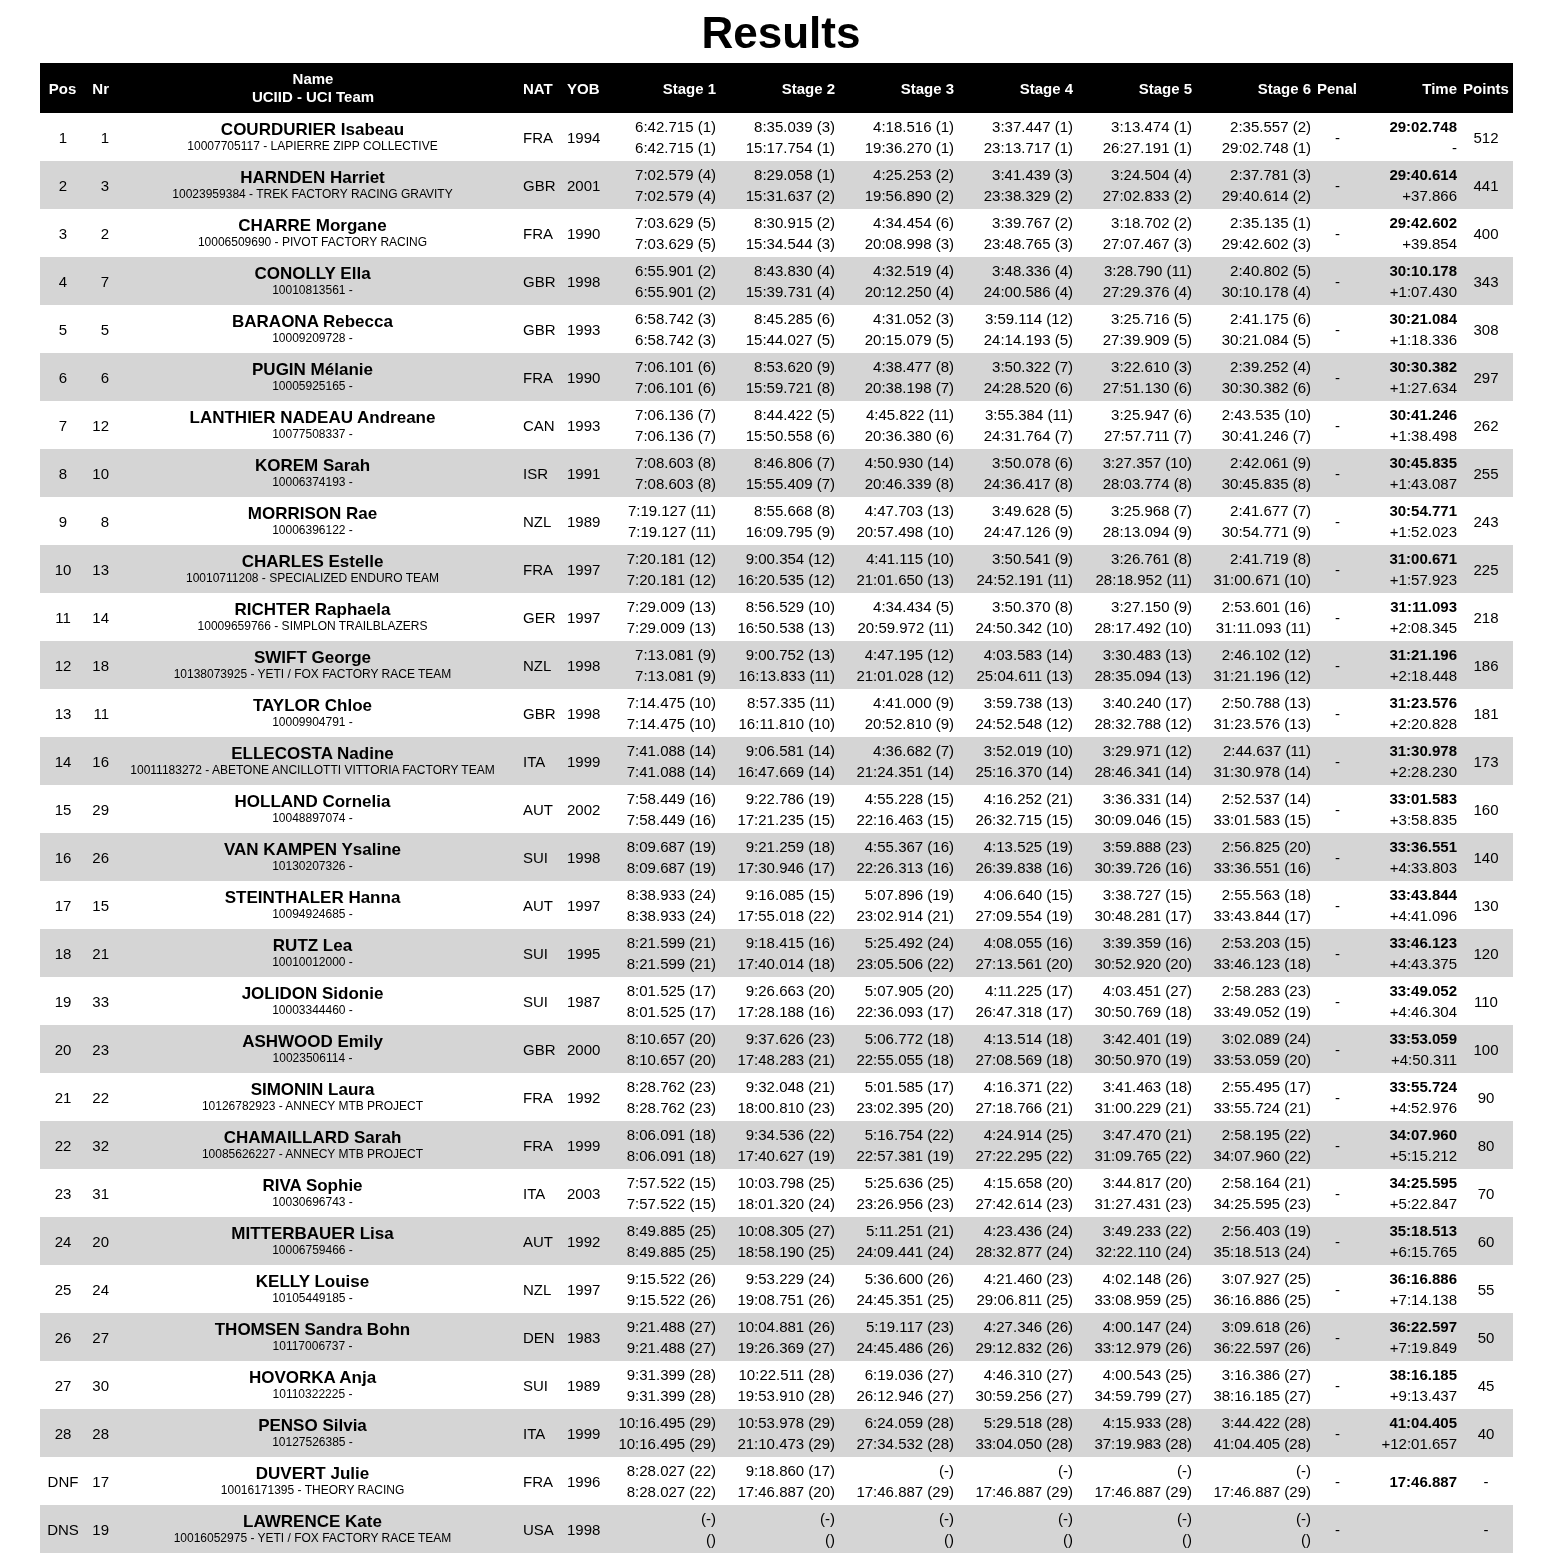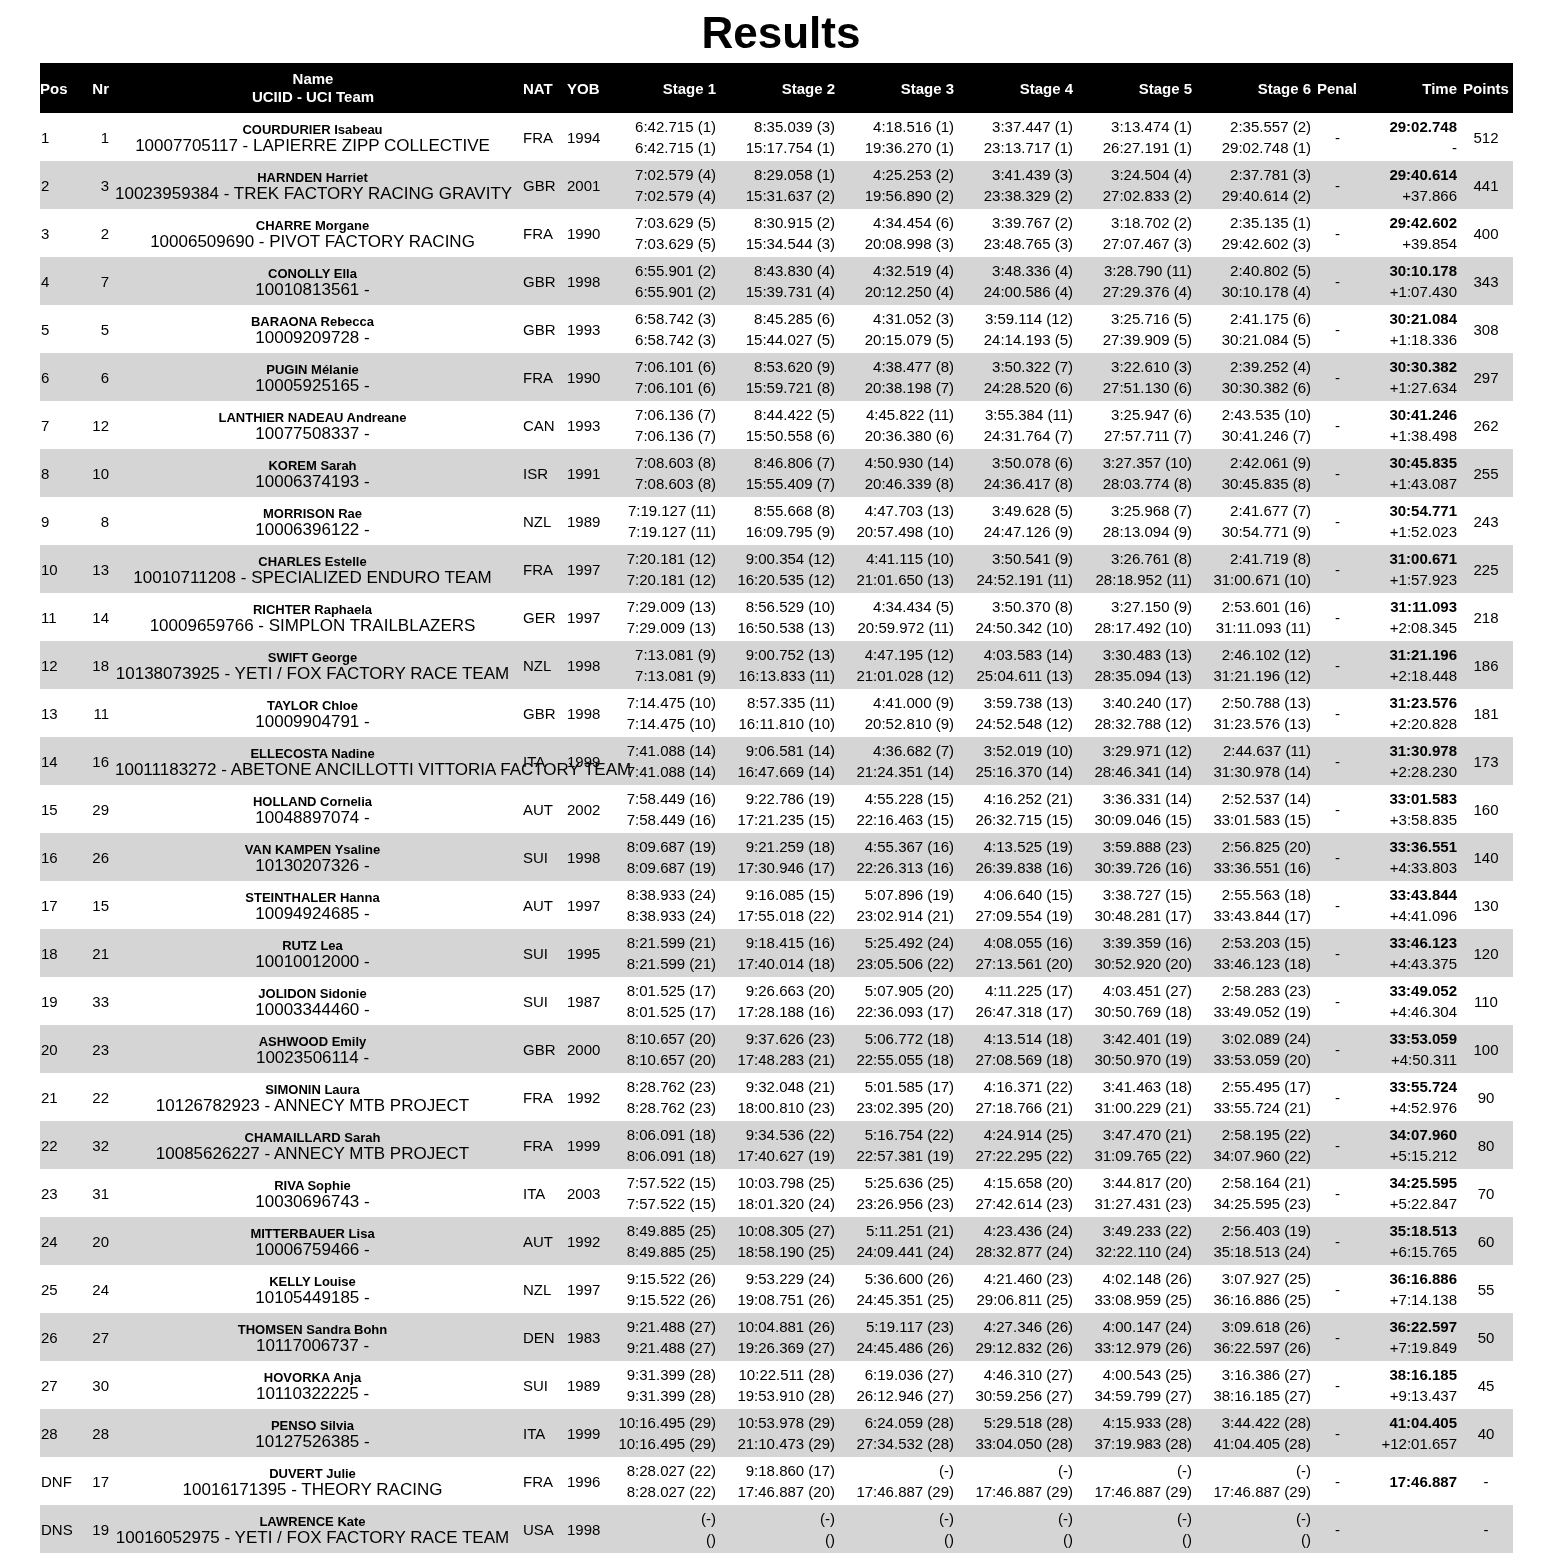--- a/index.html
+++ b/index.html
@@ -31,42 +31,42 @@
   thead th {
     background: #000000;
     color: #ffffff;
     font-size: 15px;
     font-weight: bold;
     height: 50px;
     vertical-align: middle;
     padding: 0;
     white-space: nowrap;
   }
-  th.c-pos, td.c-pos { text-align: left; padding-right: 2px; margin-left: 28px; }
+  th.c-pos, td.c-pos { text-align: center; padding-right: 2px; margin-left: 28px; }
   th.c-nr, td.c-nr { text-align: right; padding-right: 4px; }
   th.c-name, td.c-name { text-align: center; padding-left: 2px; }
   th.c-name div { line-height: 18px; }
   th.c-nat, td.c-nat, th.c-yob, td.c-yob { text-align: left; padding-left: 12px; }
   th.c-stage, td.c-stage { text-align: right; padding-right: 2px; }
   th.c-penal, td.c-penal { text-align: center; padding-right: 4px; }
   th.c-time, td.c-time { text-align: right; padding-right: 2px; }
   th.c-points, td.c-points { text-align: center; }
 
   tbody td {
     height: 48px;
     vertical-align: middle;
     font-size: 15px;
     padding-top: 0;
     padding-bottom: 0;
     white-space: nowrap;
   }
   tbody tr:nth-child(even) { background: #d5d5d5; }
 
-  td.c-name .name { font-weight: bold; font-size: 13px; line-height: 18px; }
-  td.c-name .idteam { font-size: 17px; line-height: 14px; }
+  td.c-name .name { font-weight: bold; font-size: 17px; line-height: 18px; }
+  td.c-name .idteam { font-size: 12px; line-height: 14px; }
   td.c-stage div { line-height: 21px; }
   td.c-time .total { font-weight: bold; line-height: 21px; }
   td.c-time .gap { line-height: 21px; }
   td.c-time .total:empty, td.c-time .gap:empty { display: none; }
 </style>
 </head>
 <body>
 
 <h1 class="page-title">Results</h1>
 

